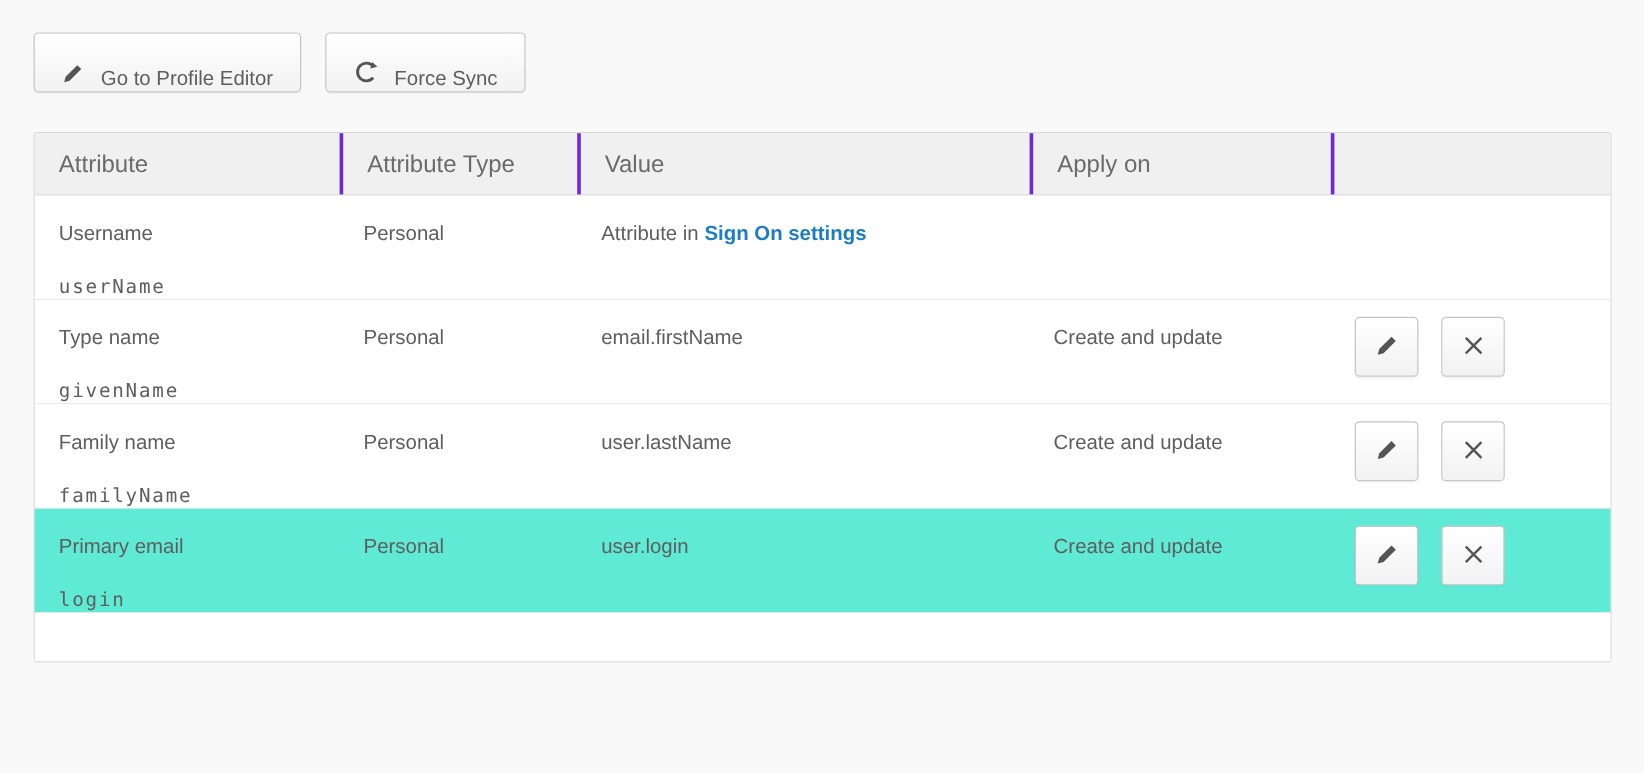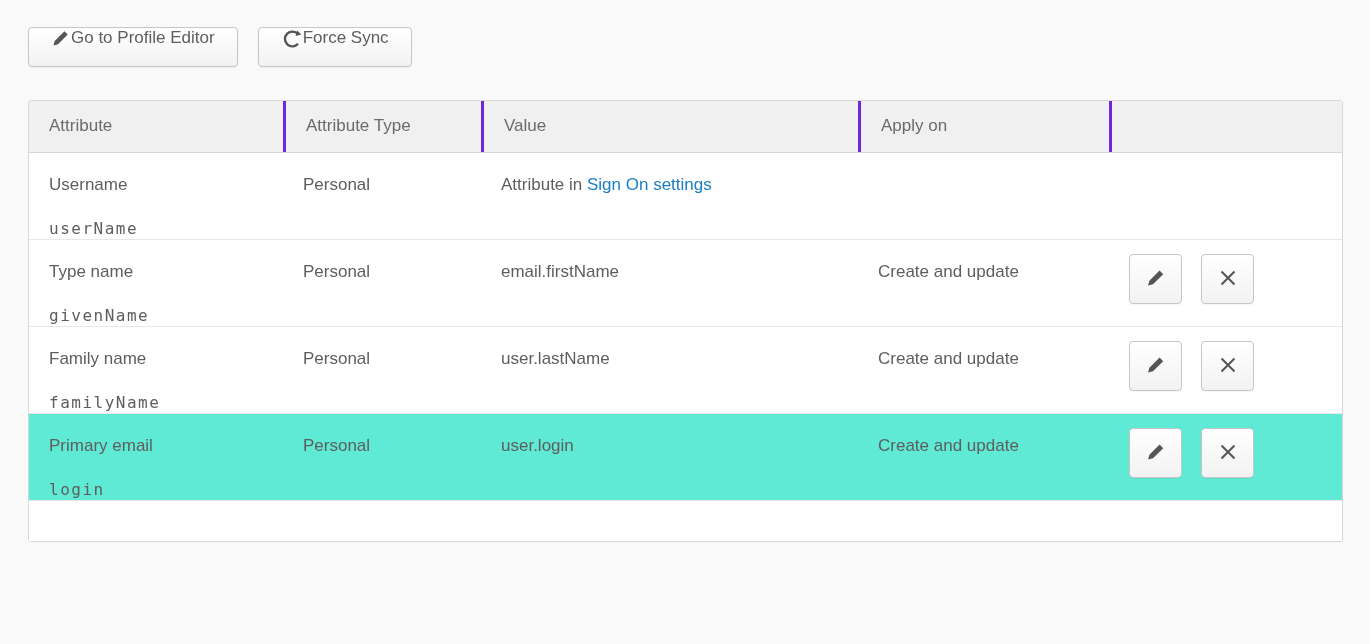--- a/index.html
+++ b/index.html
@@ -6,22 +6,22 @@
   html, body { width: 1370px; height: 644px; overflow: hidden; }
   body {
     background: #f9f9f9;
     font-family: "Liberation Sans", sans-serif;
     color: #5e5e5e;
   }
 
   
   .toolbar { margin: 27px 0 0 28px; display: flex; gap: 20px; }
   .btn {
-    display: inline-flex; align-items: flex-start; 
-    height: 40px; padding: 0 22px;
+    display: inline-flex; align-items: flex-end; gap: 13px;
+    height: 50px; padding: 0 22px;
     background: linear-gradient(#ffffff, #f2f2f2);
     border: 1px solid #c6c6c6; border-radius: 4px;
     box-shadow: 0 1px 1px rgba(0,0,0,0.04);
     font-size: 17px; color: #5e5e5e; cursor: pointer;
   }
   .btn svg { flex: 0 0 auto; }
 
   
   .table {
     margin: 33px 0 0 28px; width: 1315px;
@@ -31,33 +31,33 @@
   .grid-row {
     display: grid;
     grid-template-columns: 254px 198px 377px 251px 1fr;
   }
   .thead {
     background: #f0f0f0; height: 52px;
     border-bottom: 1px solid #d8d8d8;
   }
   .th {
     padding: 15px 0 0 20px;
-    font-size: 17px; color: #6b6b6b;
+    font-size: 20px; color: #6b6b6b;
   }
   .th + .th { border-left: 3px solid #6d28d9; }
 
   .row { height: 87px; border-bottom: 1px solid #e8e8e8; background: #ffffff; }
   .row.highlight { background: #5eead4; }
   .cell { padding: 21px 0 0 20px; font-size: 17px; line-height: 21px; color: #5e5e5e; }
   .attr-name {
     margin-top: 23px;
     font-family: "DejaVu Sans Mono", monospace;
     font-size: 16px; letter-spacing: 1.5px; color: #5e5e5e;
   }
-  .link { color: #1b7ec2; text-decoration: none; cursor: pointer; }
+  .link { color: #1b7ec2; text-decoration: none; cursor: pointer; font-weight: bold; }
 
   .actions { padding: 14px 0 0 20px; display: flex; gap: 19px; }
   .icon-btn {
     width: 53px; height: 50px;
     display: flex; align-items: center; justify-content: center;
     background: linear-gradient(#ffffff, #f2f2f2);
     border: 1px solid #c6c6c6; border-radius: 4px;
     box-shadow: 0 1px 1px rgba(0,0,0,0.04);
     cursor: pointer;
   }

